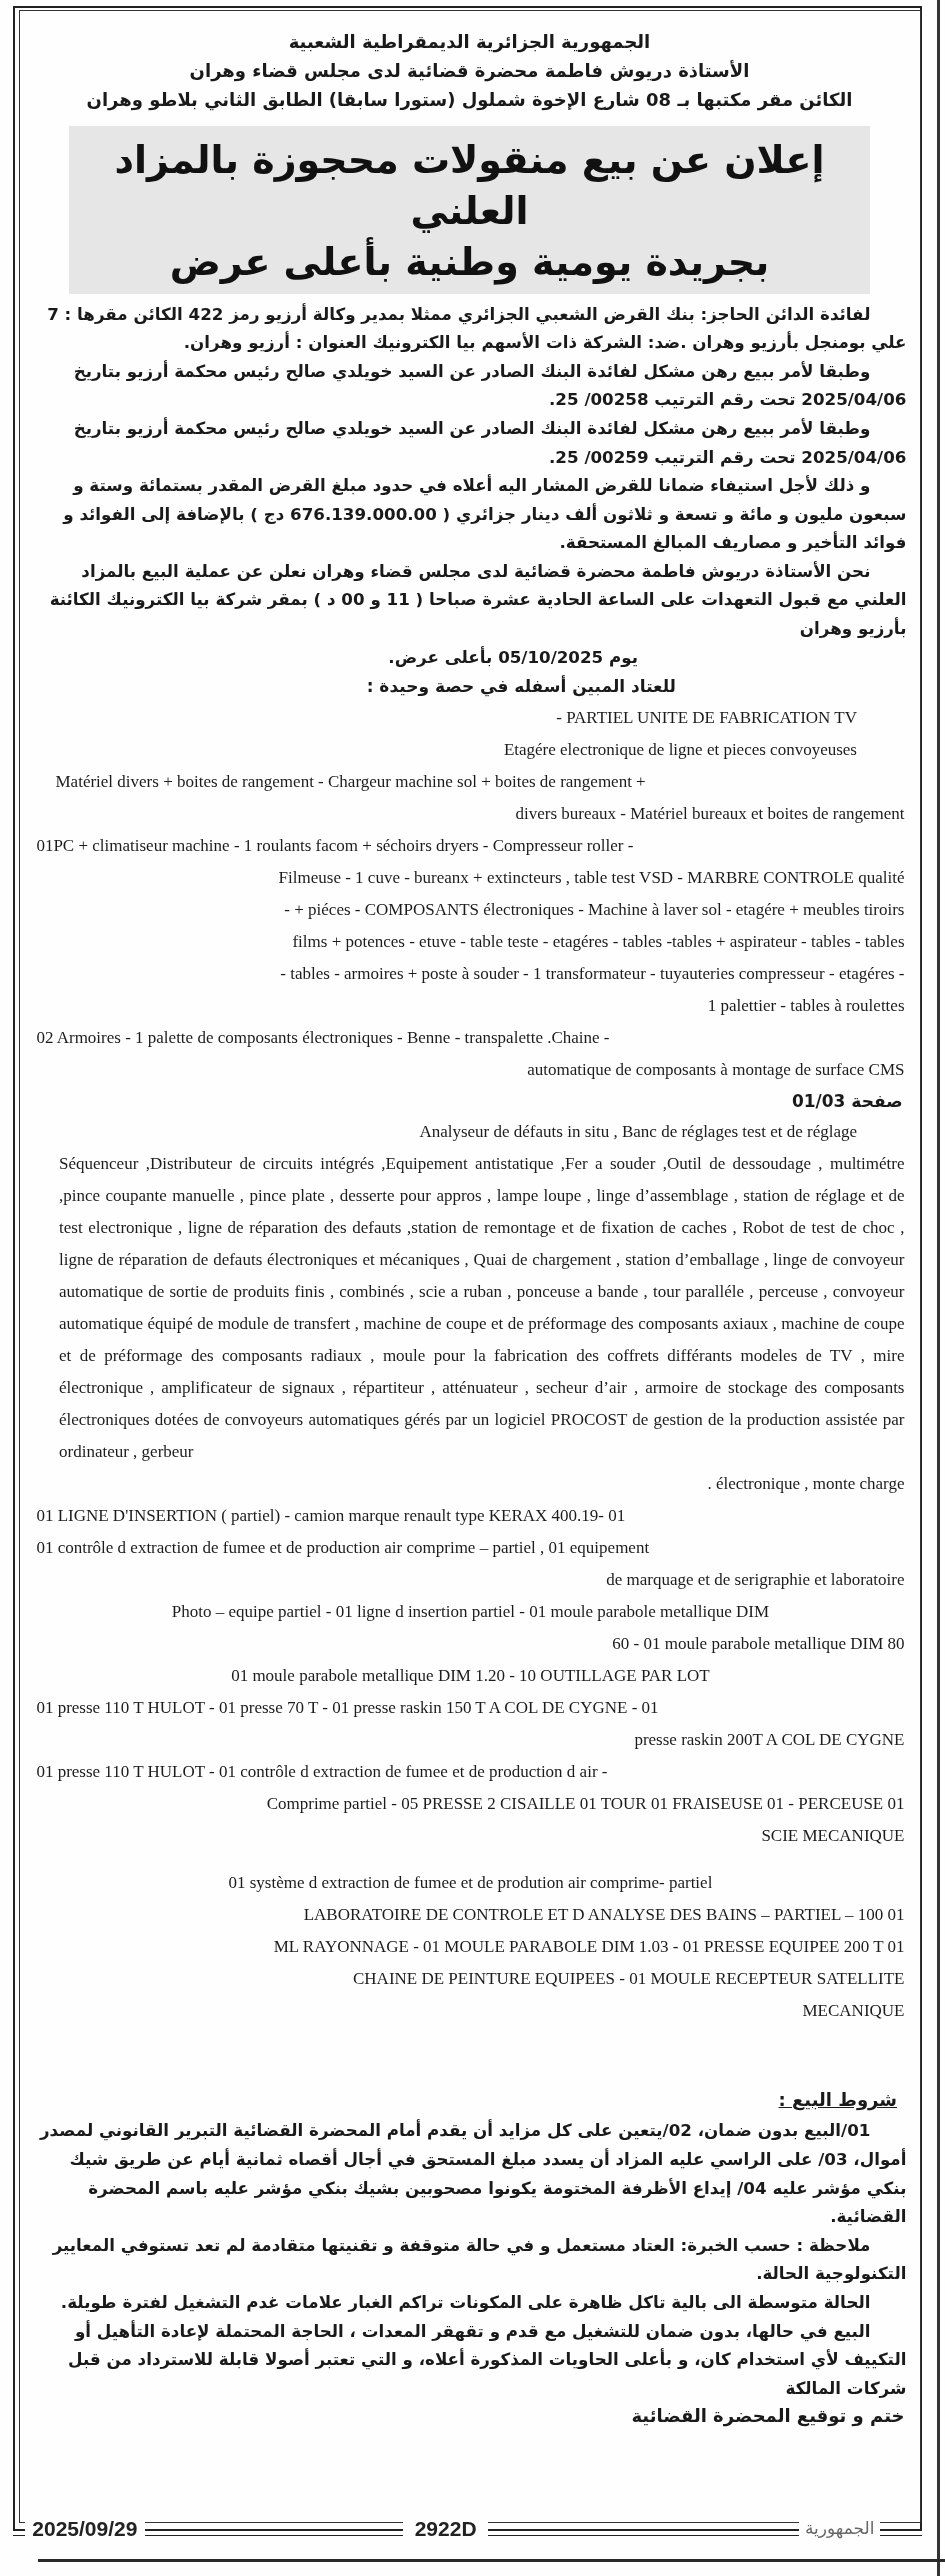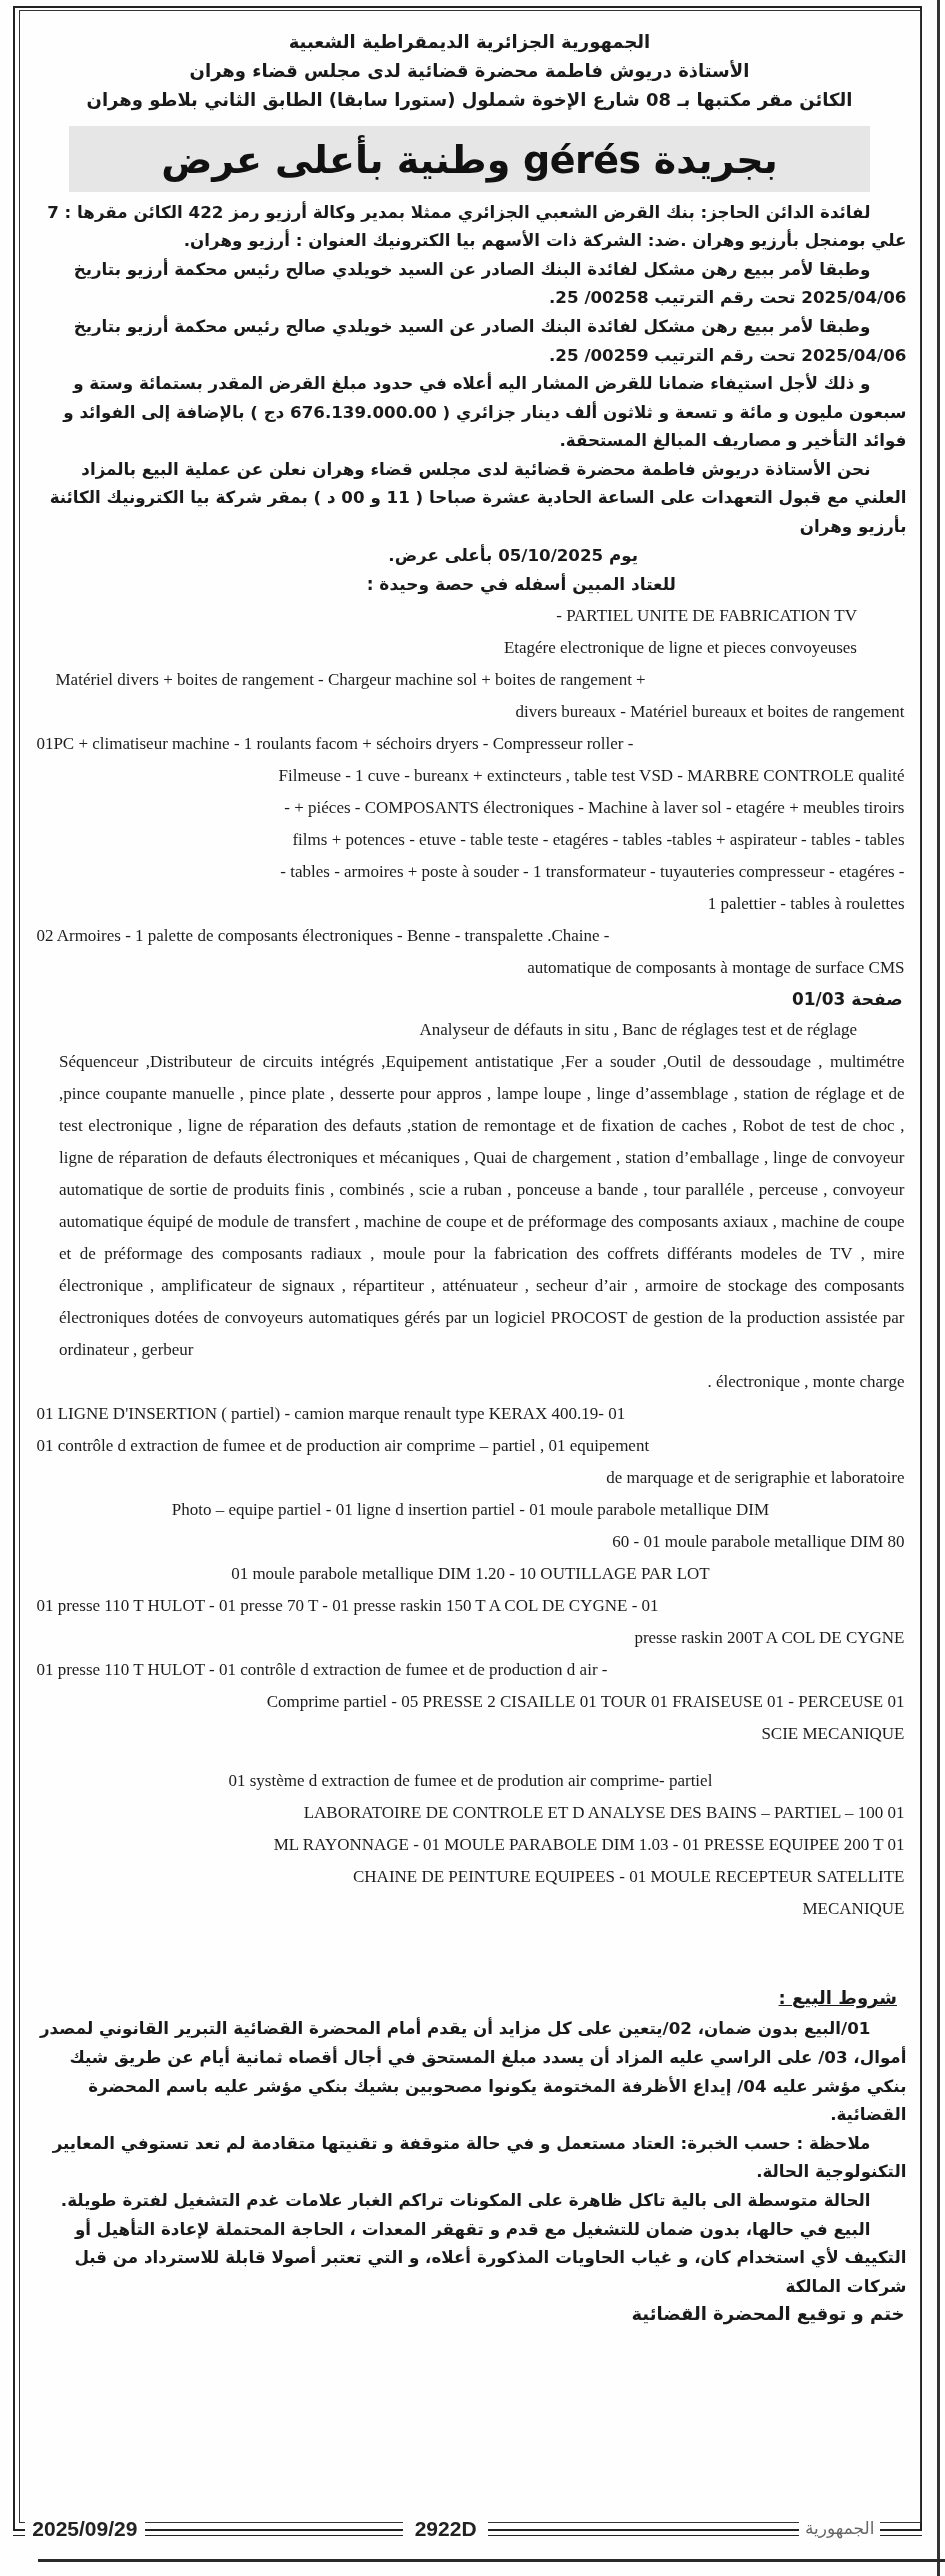--- a/index.html
+++ b/index.html
@@ -42,21 +42,22 @@
 
 <div class="content">
 
   <div class="hdr-block">
     <div class="hdr">الجمهورية الجزائرية الديمقراطية الشعبية</div>
     <div class="hdr">الأستاذة دريوش فاطمة محضرة قضائية لدى مجلس قضاء وهران</div>
     <div class="hdr">الكائن مقر مكتبها بـ 08 شارع الإخوة شملول (ستورا سابقا) الطابق الثاني بلاطو وهران</div>
   </div>
 
   <div class="title-block">
-    <div class="title-line">بجريدة gérés وطنية بأعلى عرض</div>
+    <div class="title-line">إعلان عن بيع منقولات محجوزة بالمزاد العلني</div>
+    <div class="title-line">بجريدة يومية وطنية بأعلى عرض</div>
   </div>
 
   <p class="ar p-ar indent">لفائدة الدائن الحاجز: بنك القرض الشعبي الجزائري ممثلا بمدير وكالة أرزيو رمز 422 الكائن مقرها : 7 علي بومنجل بأرزيو وهران .ضد: الشركة ذات الأسهم بيا الكترونيك العنوان : أرزيو وهران.</p>
   <p class="ar p-ar indent">وطبقا لأمر ببيع رهن مشكل لفائدة البنك الصادر عن السيد خويلدي صالح رئيس محكمة أرزيو بتاريخ 2025/04/06 تحت رقم الترتيب 00258/ 25.</p>
   <p class="ar p-ar indent">وطبقا لأمر ببيع رهن مشكل لفائدة البنك الصادر عن السيد خويلدي صالح رئيس محكمة أرزيو بتاريخ 2025/04/06 تحت رقم الترتيب 00259/ 25.</p>
   <p class="ar p-ar indent">و ذلك لأجل استيفاء ضمانا للقرض المشار اليه أعلاه في حدود مبلغ القرض المقدر بستمائة وستة و سبعون مليون و مائة و تسعة و ثلاثون ألف دينار جزائري ( 676.139.000.00 دج ) بالإضافة إلى الفوائد و فوائد التأخير و مصاريف المبالغ المستحقة.</p>
   <p class="ar p-ar indent">نحن الأستاذة دريوش فاطمة محضرة قضائية لدى مجلس قضاء وهران نعلن عن عملية البيع بالمزاد العلني مع قبول التعهدات على الساعة الحادية عشرة صباحا ( 11 و 00 د ) بمقر شركة بيا الكترونيك الكائنة بأرزيو وهران</p>
   <div class="ar p-ar" style="padding-right:276px">يوم 05/10/2025 بأعلى عرض.</div>
   <div class="ar bold-ar">للعتاد المبين أسفله في حصة وحيدة :</div>
 
@@ -103,21 +104,21 @@
     <div class="fr-line fr-right">MECANIQUE</div>
   </div>
 
   <div style="height:57px"></div>
 
   <div class="ar">
     <div class="terms-title">شروط البيع :</div>
     <p class="p-ar indent">01/البيع بدون ضمان، 02/يتعين على كل مزايد أن يقدم أمام المحضرة القضائية التبرير القانوني لمصدر أموال، 03/ على الراسي عليه المزاد أن يسدد مبلغ المستحق في أجال أقصاه ثمانية أيام عن طريق شيك بنكي مؤشر عليه  04/ إيداع الأظرفة المختومة يكونوا مصحوبين بشيك بنكي مؤشر عليه باسم المحضرة القضائية.</p>
     <p class="p-ar indent">ملاحظة : حسب الخبرة: العتاد مستعمل و في حالة متوقفة و تقنيتها متقادمة  لم تعد تستوفي المعايير التكنولوجية الحالة.</p>
     <p class="p-ar indent">الحالة متوسطة الى بالية تاكل ظاهرة على المكونات تراكم الغبار علامات غدم التشغيل لفترة طويلة.</p>
-    <p class="p-ar indent">البيع في حالها، بدون ضمان للتشغيل مع قدم و تقهقر المعدات ، الحاجة المحتملة لإعادة التأهيل أو التكييف لأي استخدام كان، و غياب الحاويات المذكورة أعلاه، و التي تعتبر أصولا قابلة للاسترداد من قبل شركات المالكة</p>
+    <p class="p-ar indent">البيع في حالها، بدون ضمان للتشغيل مع قدم و تقهقر المعدات ، الحاجة المحتملة لإعادة التأهيل أو التكييف لأي استخدام كان، و بأعلى الحاويات المذكورة أعلاه، و التي تعتبر أصولا قابلة للاسترداد من قبل شركات المالكة</p>
     <div class="sig">ختم و توقيع المحضرة القضائية</div>
   </div>
 </div>
 
 <div class="footer">
   <div class="footer-line" style="left:0; width:909px;"></div>
   <span class="footer-date">2025/09/29</span>
   <span class="footer-code">2922D</span>
   <span class="footer-logo">الجمهورية</span>
 </div>

